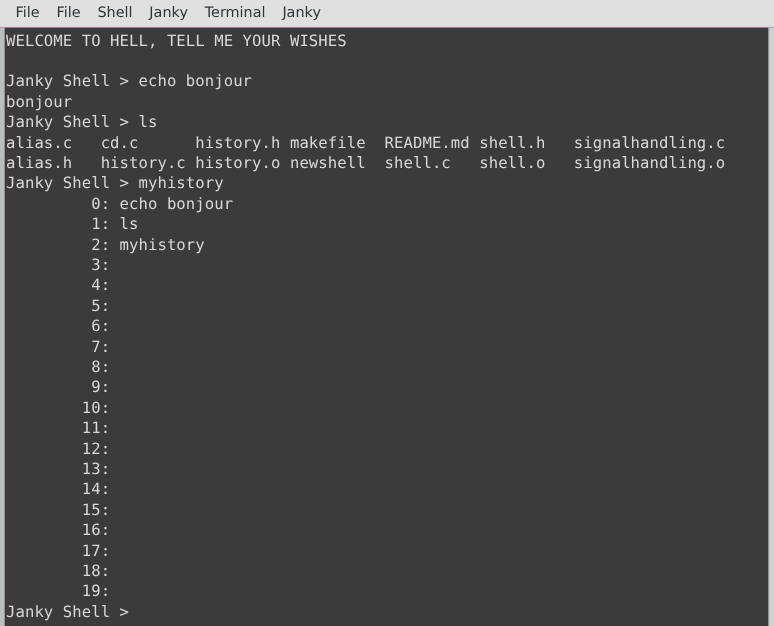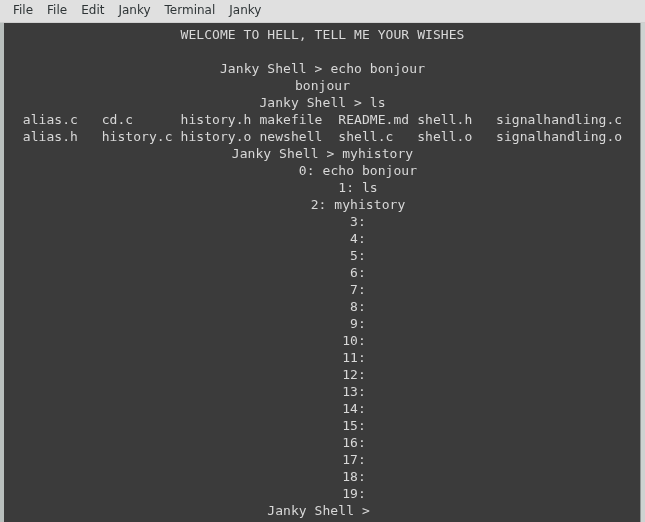--- a/index.html
+++ b/index.html
@@ -45,21 +45,20 @@
     white-space: nowrap;
   }
 
   
   #term-area {
     flex: 1;
     display: flex;
     background: #a21caf;
     position: relative;
     overflow: hidden;
-    text-align: center;
   }
   #left-edge {
     width: 4px;
     min-width: 4px;
     background: #b9bfbd;
   }
   #right-edge {
     width: 5px;
     min-width: 5px;
     background: #cdd3d1;
@@ -92,21 +91,21 @@
   }
 </style>
 </head>
 <body>
 
 <div id="window">
 
   <div id="menubar">
     <div class="menu-item">File</div>
     <div class="menu-item">File</div>
-    <div class="menu-item">Edit</div>
+    <div class="menu-item">Shell</div>
     <div class="menu-item">Janky</div>
     <div class="menu-item">Terminal</div>
     <div class="menu-item">Janky</div>
   </div>
 
   <div id="term-area">
     <div id="left-edge"></div>
 
     <div id="screen">
       <div id="lines"><div class="line">WELCOME TO HELL, TELL ME YOUR WISHES</div><div class="line">&nbsp;</div><div class="line">Janky Shell &gt; echo bonjour</div><div class="line">bonjour</div><div class="line">Janky Shell &gt; ls</div><div class="line">alias.c   cd.c      history.h makefile  README.md shell.h   signalhandling.c</div><div class="line">alias.h   history.c history.o newshell  shell.c   shell.o   signalhandling.o</div><div class="line">Janky Shell &gt; myhistory</div><div class="line">         0: echo bonjour</div><div class="line">         1: ls</div><div class="line">         2: myhistory</div><div class="line">         3:</div><div class="line">         4:</div><div class="line">         5:</div><div class="line">         6:</div><div class="line">         7:</div><div class="line">         8:</div><div class="line">         9:</div><div class="line">        10:</div><div class="line">        11:</div><div class="line">        12:</div><div class="line">        13:</div><div class="line">        14:</div><div class="line">        15:</div><div class="line">        16:</div><div class="line">        17:</div><div class="line">        18:</div><div class="line">        19:</div><div class="line">Janky Shell &gt; </div></div>

